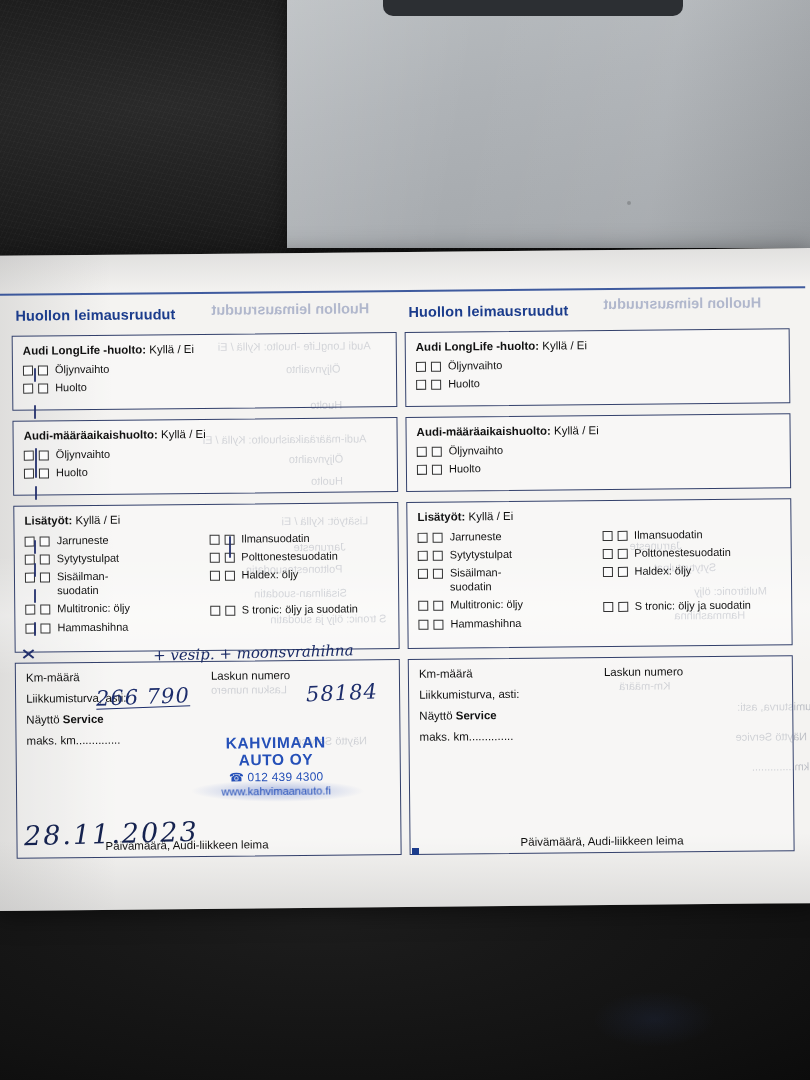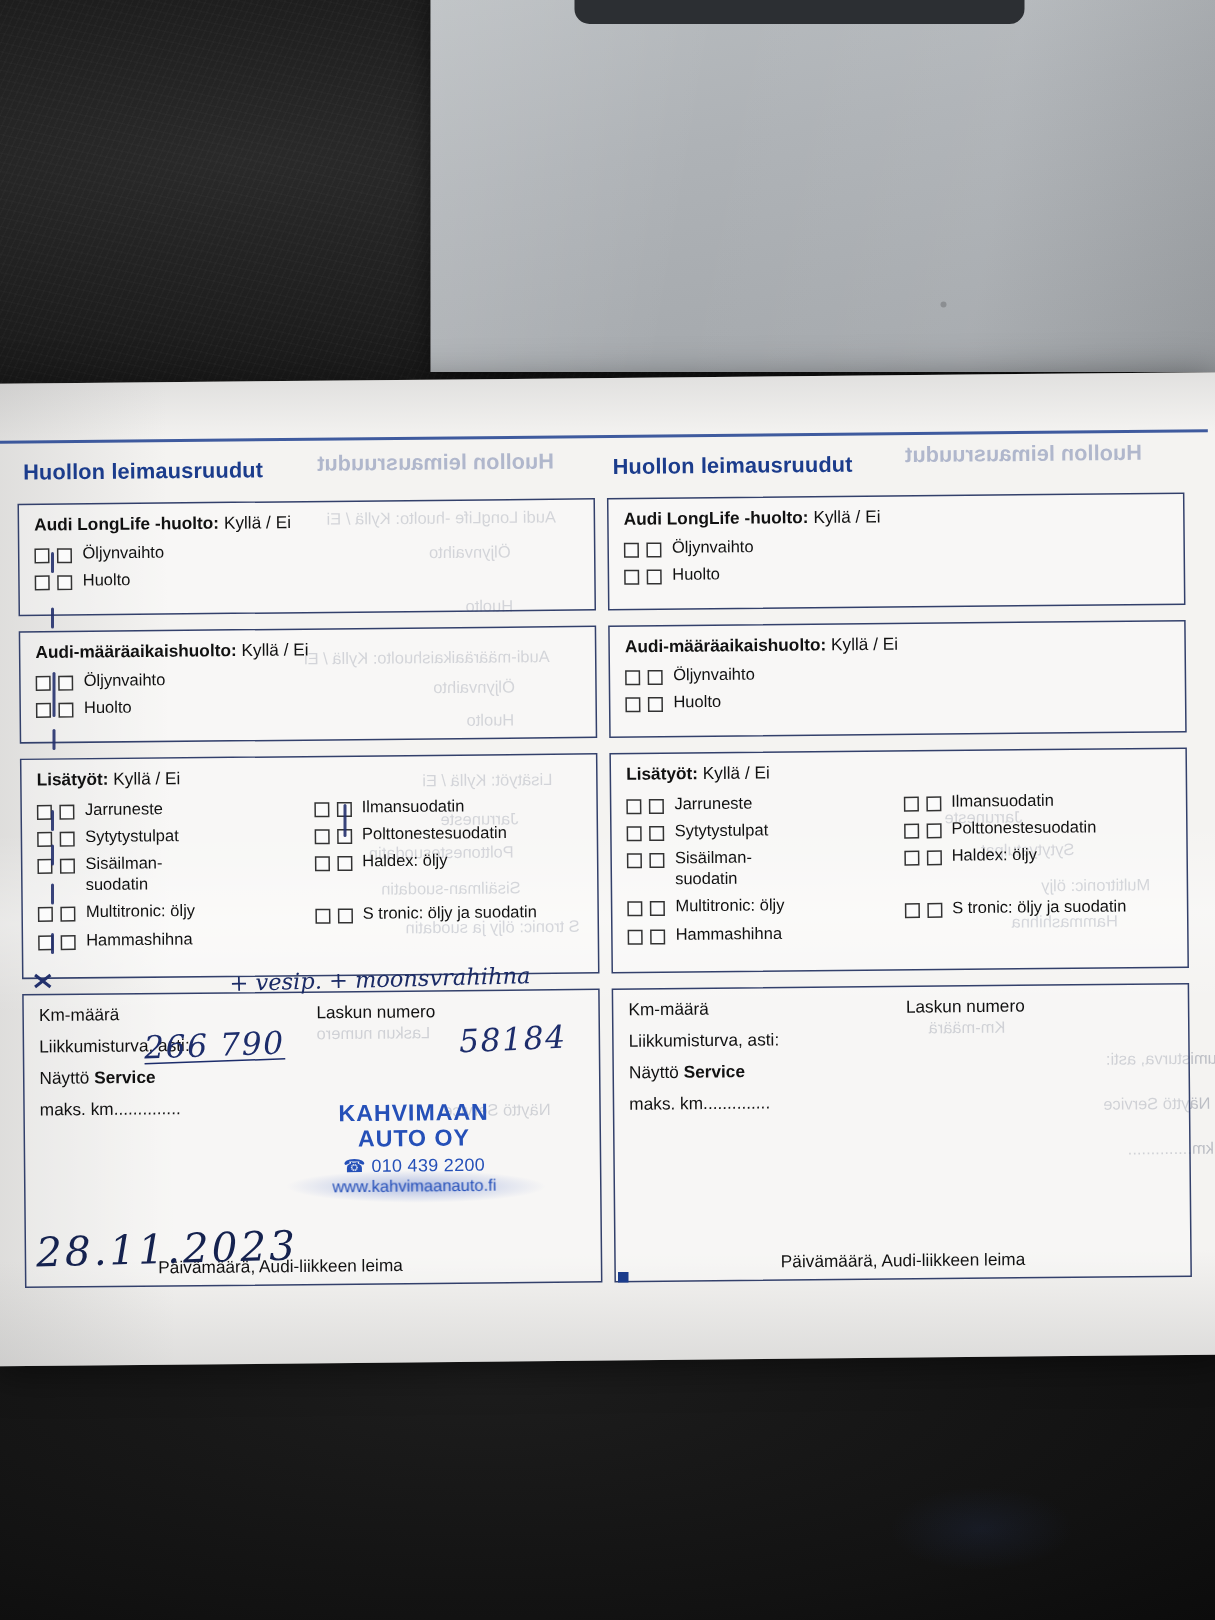--- a/index.html
+++ b/index.html
@@ -667,20 +667,20 @@
   <div class="pen-stroke" style="left:34px; top:589px; width:2px; height:14px;"></div>
   <div class="pen-stroke" style="left:34px; top:622px; width:2px; height:14px;"></div>
   <div class="pen-stroke" style="left:229px; top:536px; width:2px; height:22px;"></div>
   <div class="check-x"></div>
 
   <div class="stamp">
     <div class="s1">KAHVIMAAN</div>
     <div class="s2">AUTO OY</div>
     <div class="s3">
       <span>☎</span>
-      <span>010 439 2200</span>
+      <span>012 439 4300</span>
     </div>
     <div class="s4">www.kahvimaanauto.fi</div>
   </div>
   <div class="stamp-smudge"></div>
 
   <div class="blue-square"></div>
 </div>
 
 </body></html>

